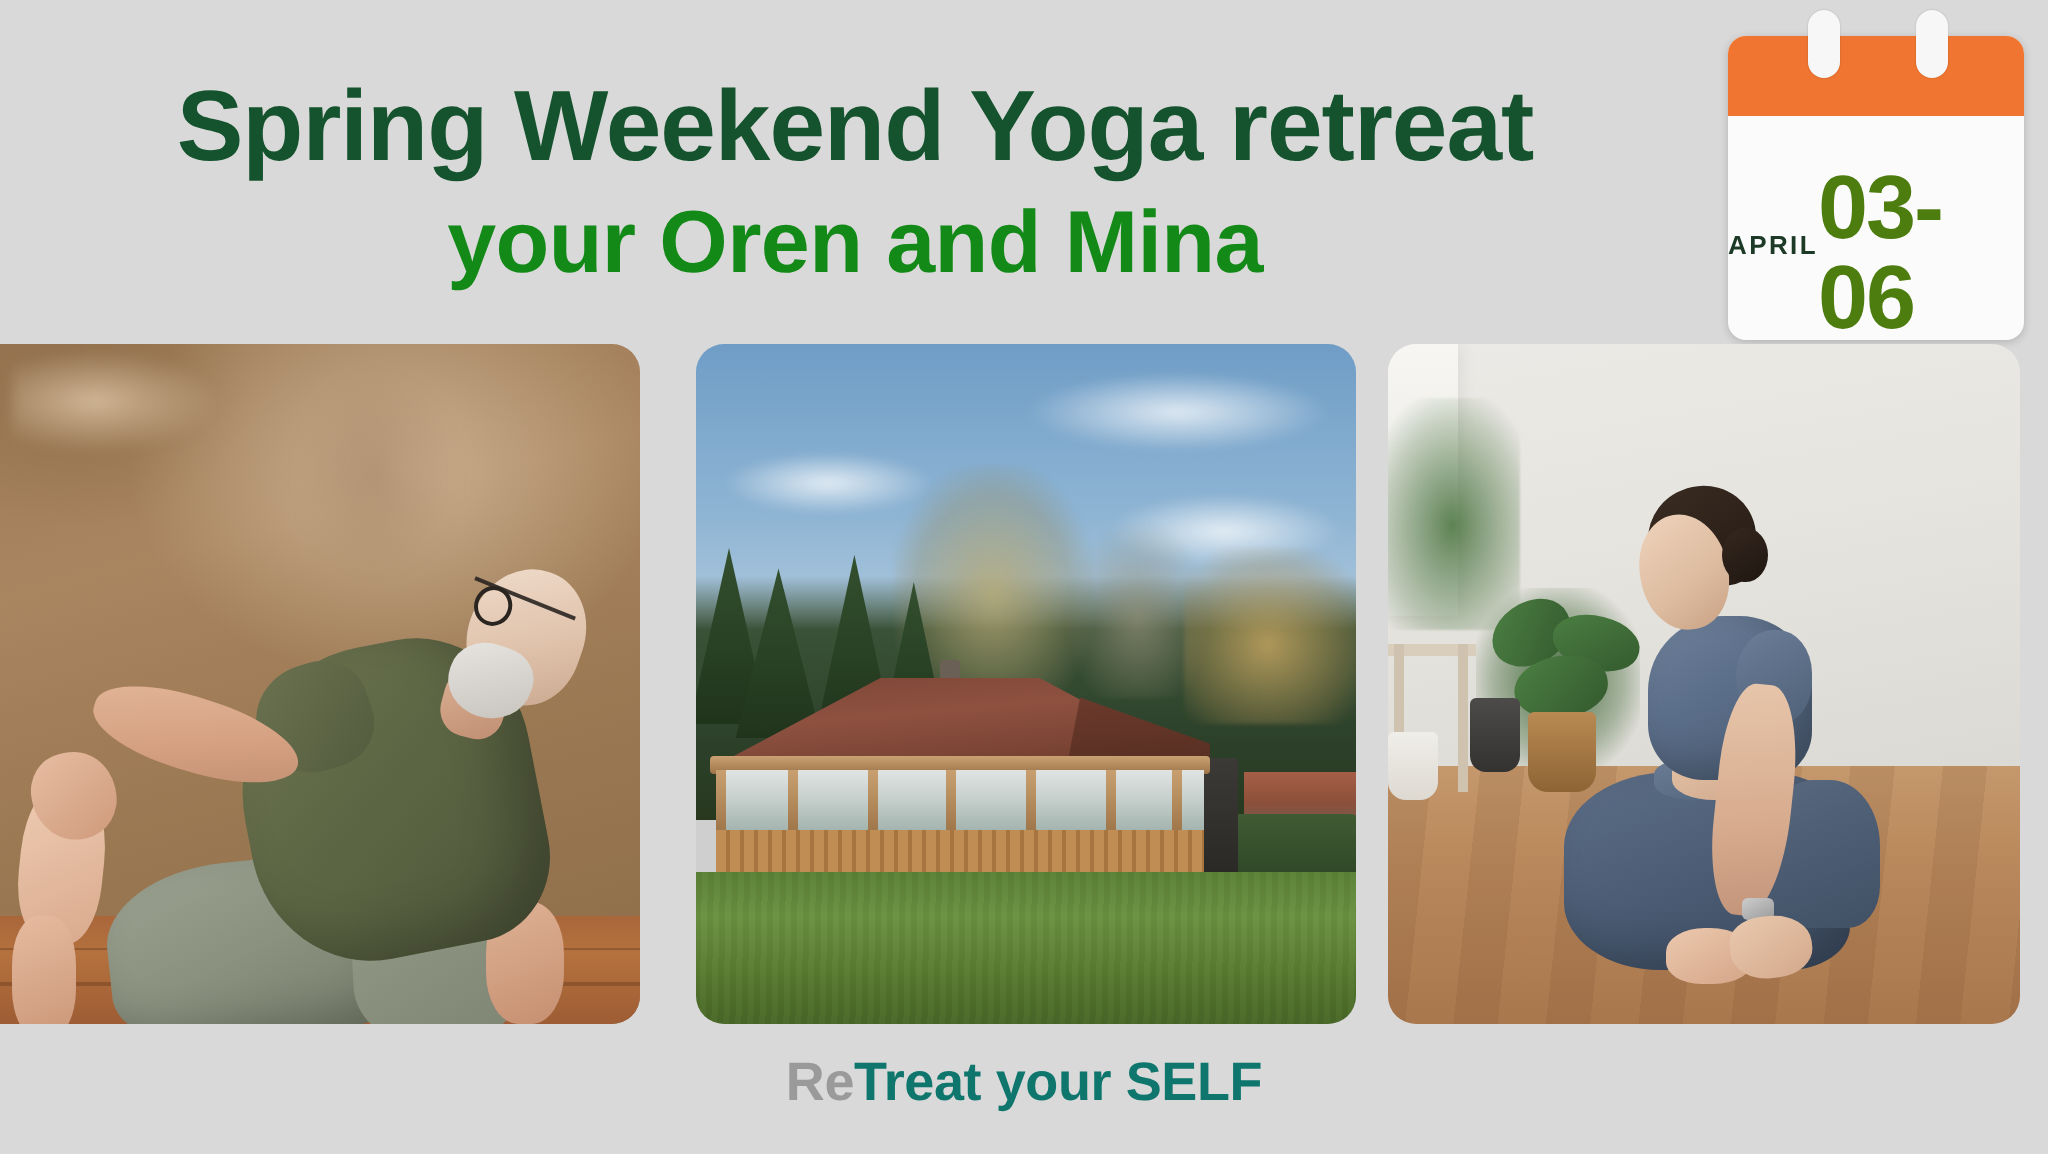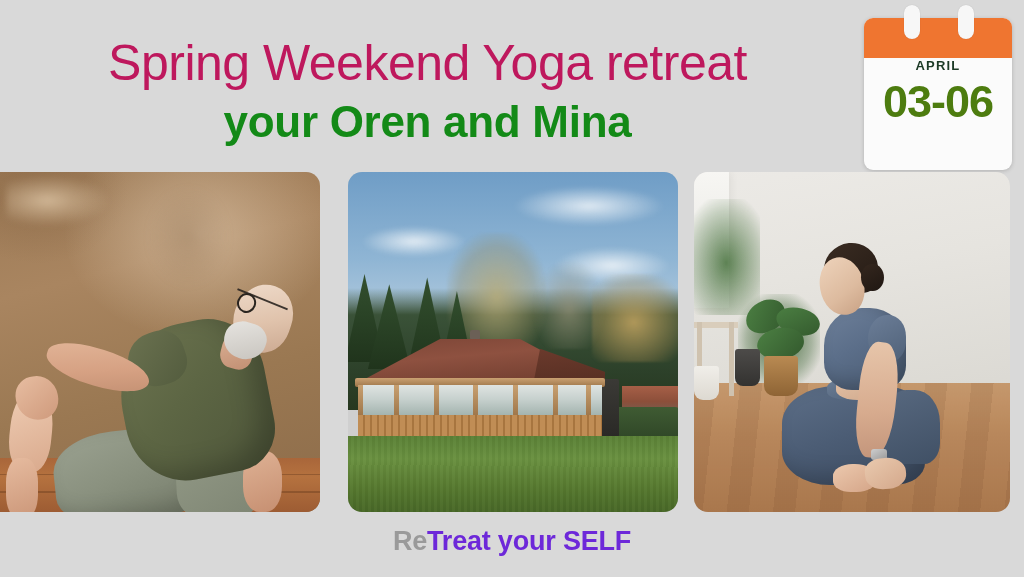--- a/index.html
+++ b/index.html
@@ -27,23 +27,23 @@
   
   .headline-block {
     position:absolute;
     left:0; top:38px;
     width:855px;
     text-align:center;
     line-height:1.0;
   }
   .headline-line1 {
     display:block;
-    color:#be185d;
+    color:#14532d;
     font-size:50px;
-    font-weight:normal;
+    font-weight:bold;
     letter-spacing:-0.5px;
     white-space:nowrap;
   }
   .headline-line2 {
     display:block;
     color:#138a17;
     font-size:44px;
     font-weight:bold;
     letter-spacing:-0.3px;
     margin-top:12px;
@@ -76,22 +76,23 @@
     box-shadow:0 0 1px rgba(0,0,0,.2);
   }
   .calendar-ring.ring-left  { left:40px; }
   .calendar-ring.ring-right { left:94px; }
 
   .calendar-body {
     position:absolute;
     left:0; top:40px;
     width:148px; height:112px;
     display:flex;
-    flex-direction:column;
+    flex-direction:row;
     align-items:center;
+    padding-top:17px;
   }
   .calendar-month {
     color:#1c3a26;
     font-size:13px;
     font-weight:bold;
     letter-spacing:1.2px;
   }
   .calendar-dates {
     color:#4d7c0f;
     font-size:45px;
@@ -525,21 +526,21 @@
     position:absolute;
     left:0; top:526px;
     width:1024px;
     text-align:center;
     font-size:27px;
     font-weight:bold;
     letter-spacing:-0.2px;
     white-space:nowrap;
   }
   .tagline-re   { color:#9a9a9a; }
-  .tagline-rest { color:#6d28d9; }
+  .tagline-rest { color:#0f766e; }
 </style>
 </head>
 <body>
 
 <div class="poster">
 
   <div class="headline-block">
     <span class="headline-line1">Spring Weekend Yoga retreat</span>
     <span class="headline-line2">your Oren and Mina</span>
   </div>

